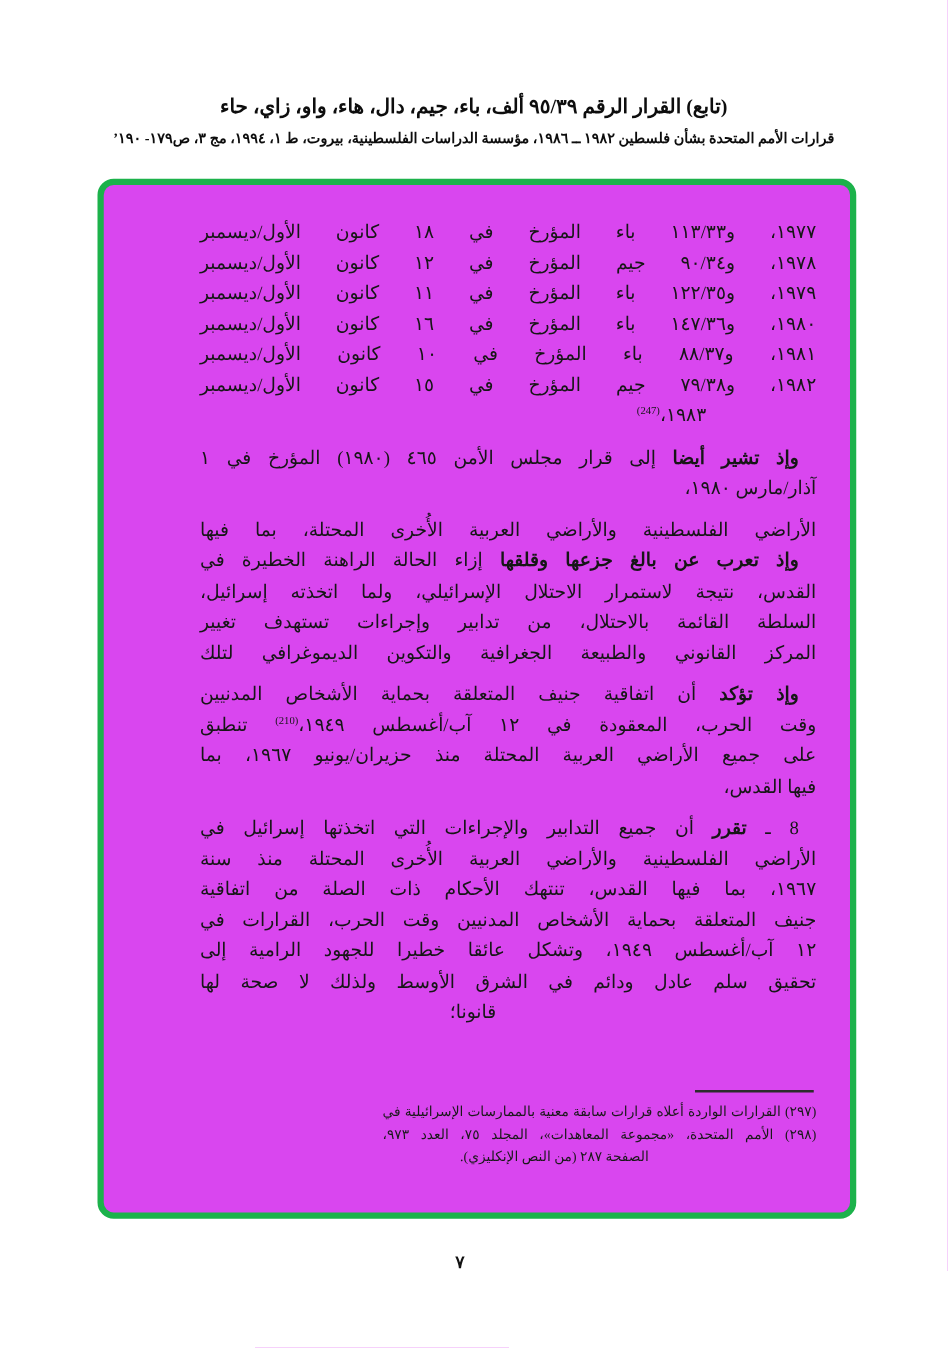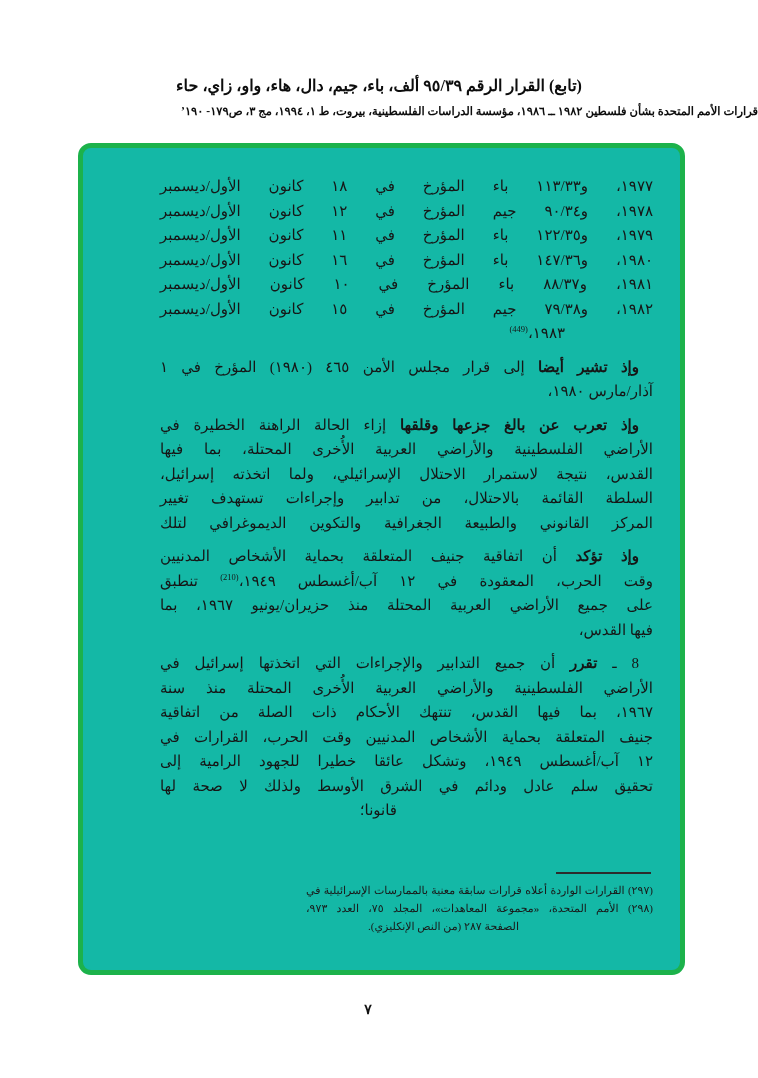--- a/index.html
+++ b/index.html
@@ -8,27 +8,27 @@
     font-family:"DejaVu Sans",sans-serif;
     -webkit-font-smoothing:antialiased;
   }
   .page{position:relative;width:758px;height:1078px;overflow:hidden;background:#fff;font-family:Liberation Serif, serif;}
 
   .hdr-title{
     position:absolute;top:76px;left:0;right:0;text-align:center;
     direction:rtl;font-weight:700;font-size:16px;line-height:19px;color:#0d0d0d;
   }
   .hdr-sub{
-    position:absolute;top:104px;left:0;right:0;
+    position:absolute;top:104px;left:0;right:0;text-align:center;
     direction:rtl;font-weight:700;font-size:11.5px;line-height:14px;color:#0d0d0d;
   }
 
   .frame{
     position:absolute;left:78px;top:143px;width:597px;height:822px;
-    border:5px solid #c2410c;border-radius:13px;background:#14b8a6;
+    border:5px solid #c2410c;border-radius:13px;background:#d946ef;
   }
 
   .column{
     position:absolute;top:26px;right:27px;width:493px;
     direction:rtl;text-align:right;
     font-size:15px;line-height:24.5px;color:#161616;
   }
   .para{margin:0 0 9px 0;}
   .ln{min-height:24.5px;}
   .ln.j{text-align:justify;text-align-last:justify;}
@@ -60,29 +60,29 @@
   <div class="frame" style="border-color: rgb(28, 178, 75);">
 
     <div class="column">
         <div class="para">
           <div class="ln j"><span>١٩٧٧، و١١٣/٣٣ باء المؤرخ في ١٨ كانون الأول/ديسمبر</span></div>
           <div class="ln j"><span>١٩٧٨، و٩٠/٣٤ جيم المؤرخ في ١٢ كانون الأول/ديسمبر</span></div>
           <div class="ln j"><span>١٩٧٩، و١٢٢/٣٥ باء المؤرخ في ١١ كانون الأول/ديسمبر</span></div>
           <div class="ln j"><span>١٩٨٠، و١٤٧/٣٦ باء المؤرخ في ١٦ كانون الأول/ديسمبر</span></div>
           <div class="ln j"><span>١٩٨١، و٨٨/٣٧ باء المؤرخ في ١٠ كانون الأول/ديسمبر</span></div>
           <div class="ln j"><span>١٩٨٢، و٧٩/٣٨ جيم المؤرخ في ١٥ كانون الأول/ديسمبر</span></div>
-          <div class="ln" style="padding-right: 88px;"><span>١٩٨٣،</span><sup>(449)</sup></div>
+          <div class="ln" style="padding-right: 88px;"><span>١٩٨٣،</span><sup>(247)</sup></div>
         </div>
         <div class="para">
           <div class="ln j" style="padding-right: 14px;"><span class="b">وإذ تشير أيضا</span><span> إلى قرار مجلس الأمن ٤٦٥ (١٩٨٠) المؤرخ في ١</span></div>
           <div class="ln"><span>آذار/مارس ١٩٨٠،</span></div>
         </div>
         <div class="para">
+          <div class="ln j"><span>الأراضي الفلسطينية والأراضي العربية الأُخرى المحتلة، بما فيها</span></div>
           <div class="ln j" style="padding-right: 14px;"><span class="b">وإذ تعرب عن بالغ جزعها وقلقها</span><span> إزاء الحالة الراهنة الخطيرة في</span></div>
-          <div class="ln j"><span>الأراضي الفلسطينية والأراضي العربية الأُخرى المحتلة، بما فيها</span></div>
           <div class="ln j"><span>القدس، نتيجة لاستمرار الاحتلال الإسرائيلي، ولما اتخذته إسرائيل،</span></div>
           <div class="ln j"><span>السلطة القائمة بالاحتلال، من تدابير وإجراءات تستهدف تغيير</span></div>
           <div class="ln j"><span>المركز القانوني والطبيعة الجغرافية والتكوين الديموغرافي لتلك</span></div>
         </div>
         <div class="para">
           <div class="ln j" style="padding-right: 14px;"><span class="b">وإذ تؤكد</span><span> أن اتفاقية جنيف المتعلقة بحماية الأشخاص المدنيين</span></div>
           <div class="ln j"><span>وقت الحرب، المعقودة في ١٢ آب/أغسطس ١٩٤٩،</span><sup>(210)</sup><span> تنطبق</span></div>
           <div class="ln j"><span>على جميع الأراضي العربية المحتلة منذ حزيران/يونيو ١٩٦٧، بما</span></div>
           <div class="ln"><span>فيها القدس،</span></div>
         </div>

